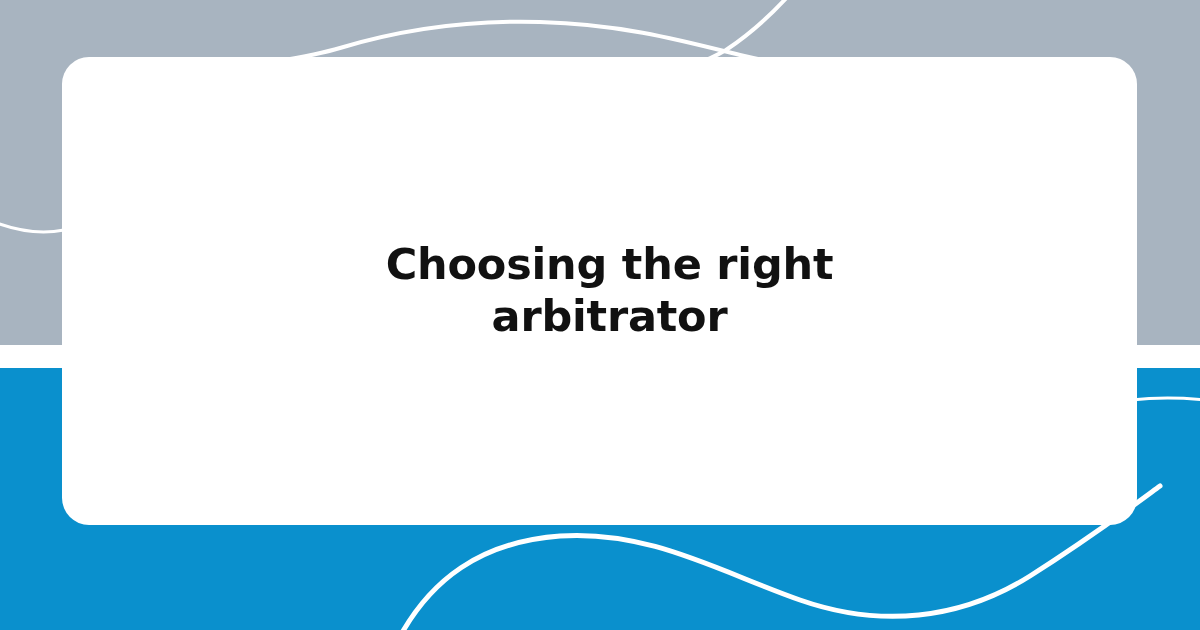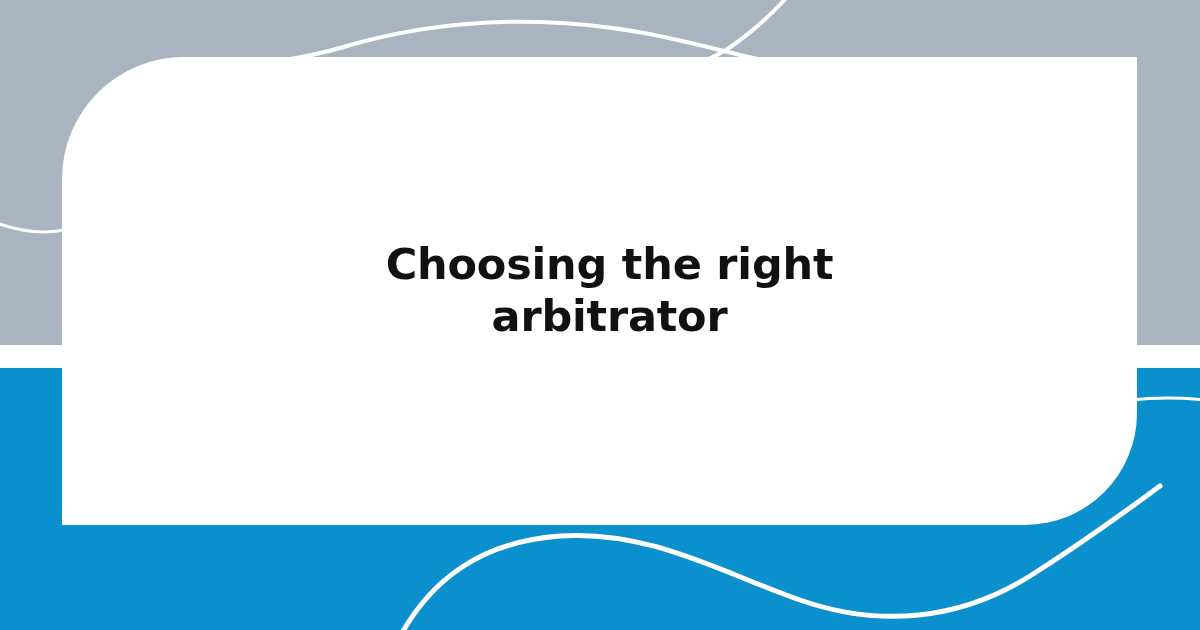--- a/index.html
+++ b/index.html
@@ -61,20 +61,21 @@
     height: 468px;
     background: #ffffff;
     border-top-left-radius: 122px;
     border-top-right-radius: 0px;
     border-bottom-right-radius: 112px;
     border-bottom-left-radius: 0px;
     box-sizing: border-box;
     display: flex;
     align-items: center;
     justify-content: center;
+    border-radius: 27px;
   }
 
   #title-wrap {
     width: 470px;
     margin-left: 20px;
     text-align: center;
   }
 
   #page-title {
     margin: 0;

